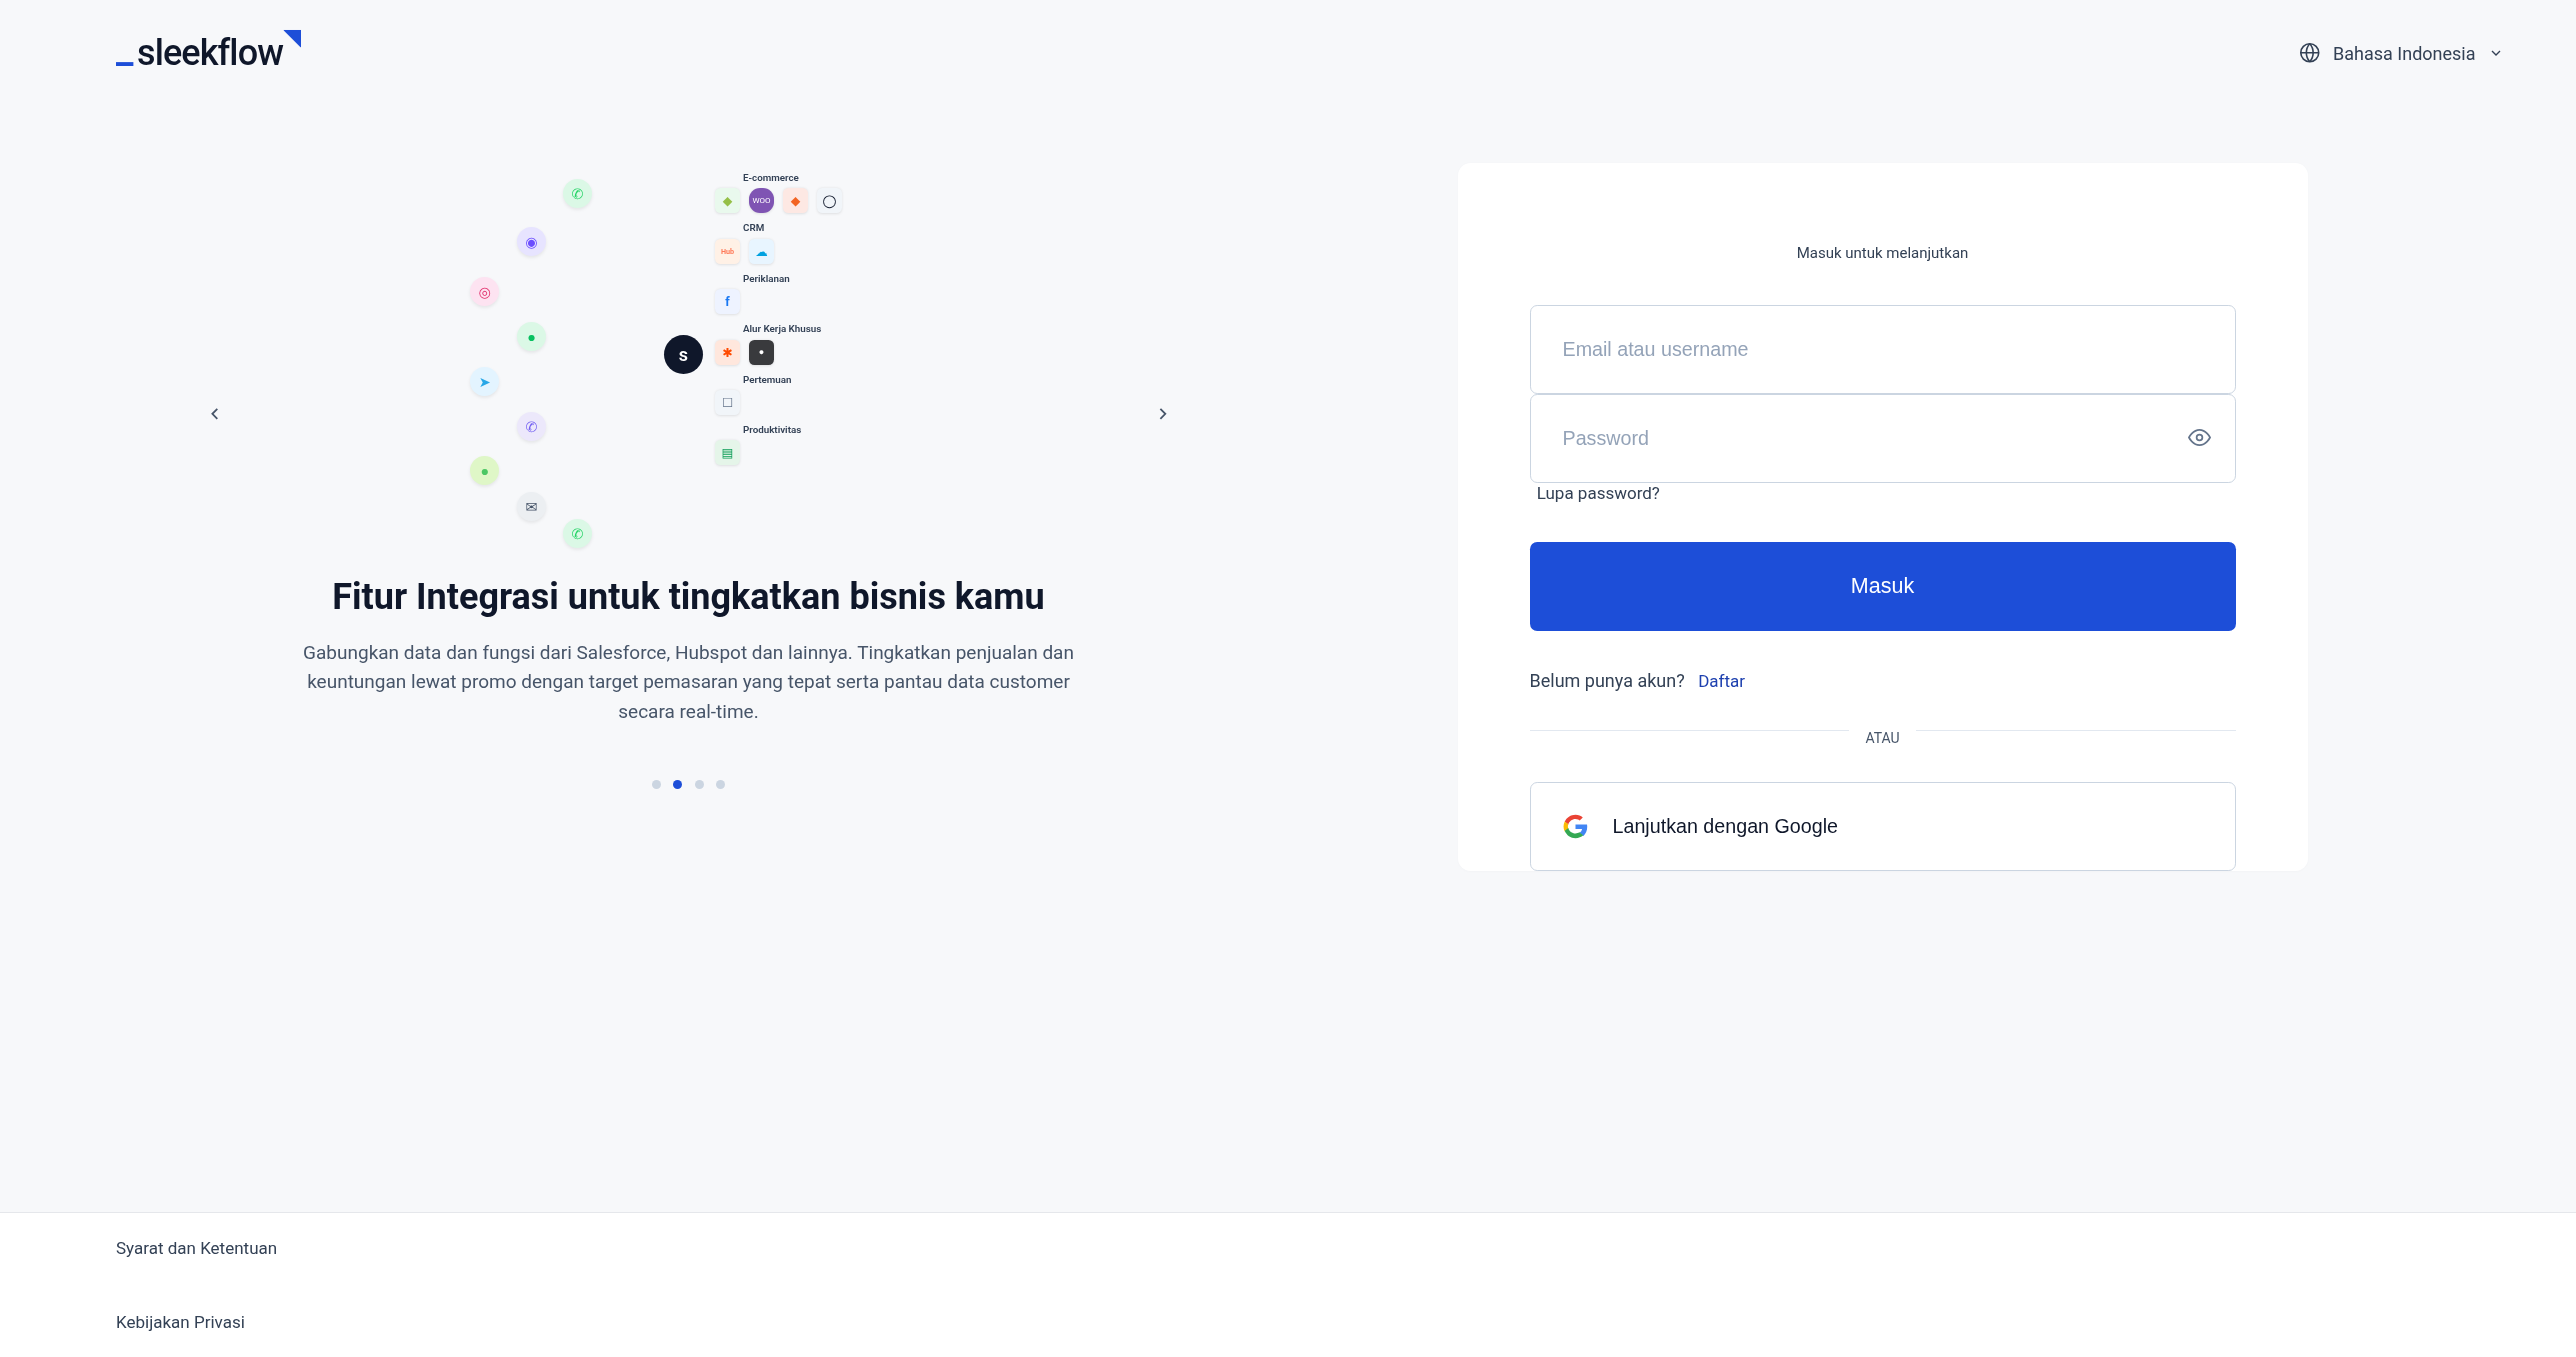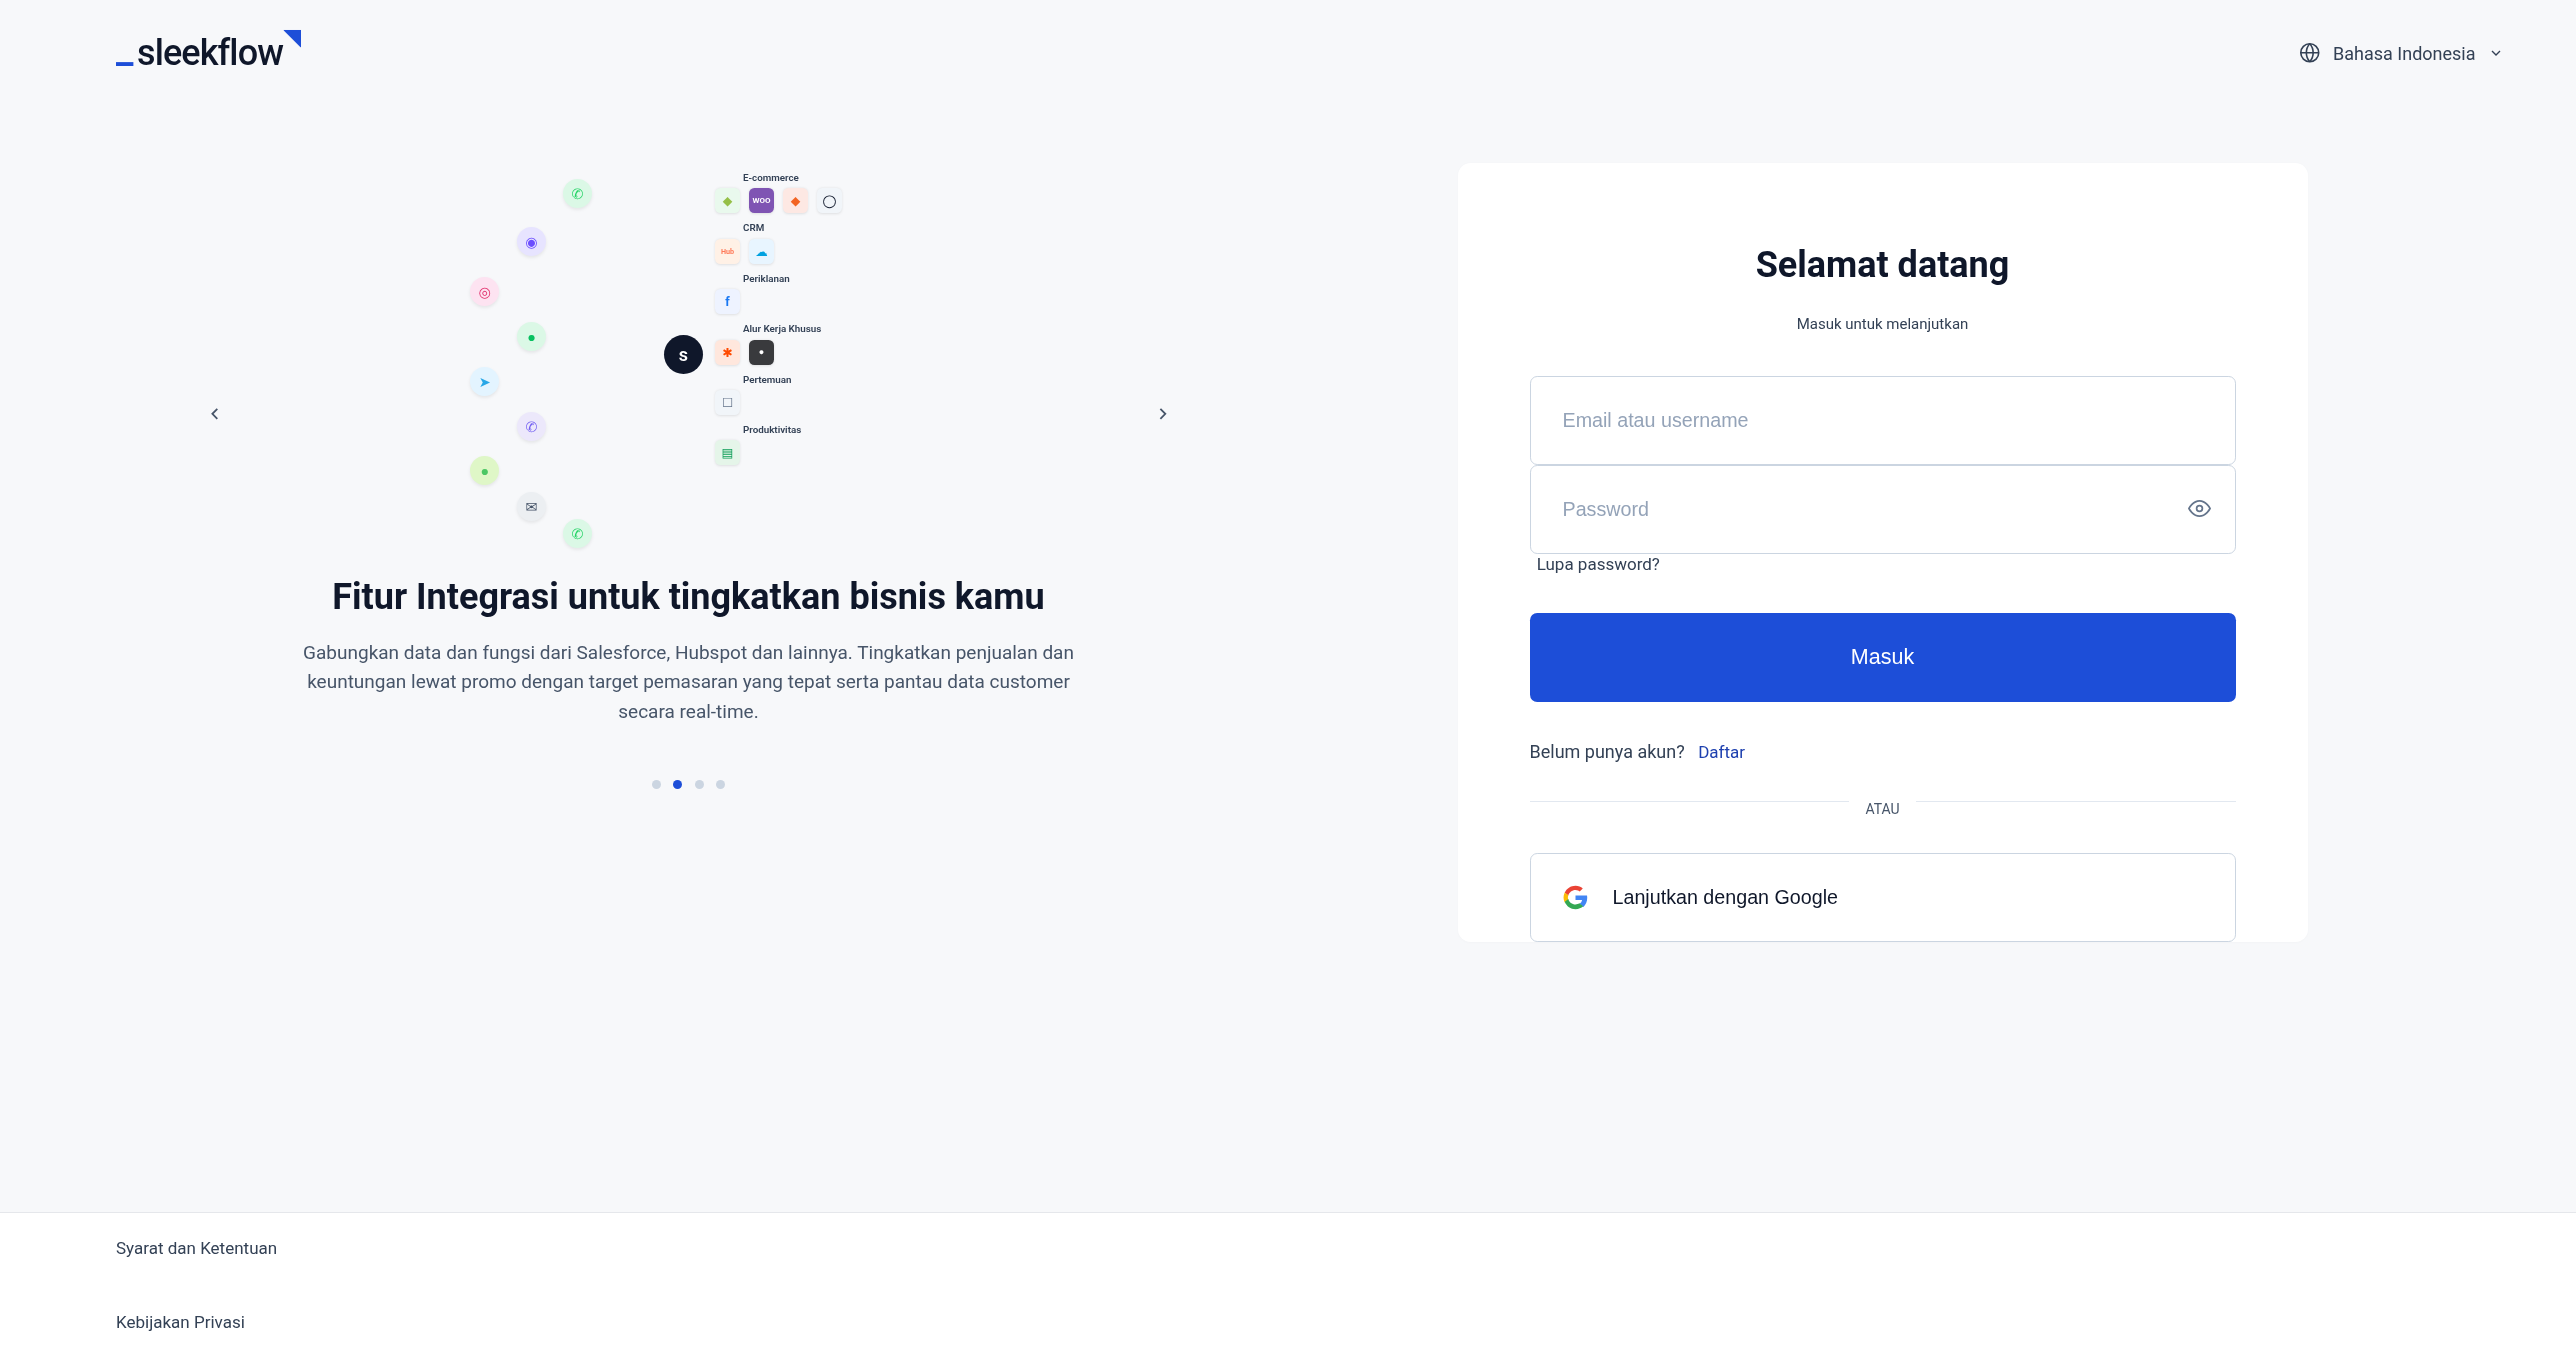--- a/index.html
+++ b/index.html
@@ -99,21 +99,21 @@
   }
   .lc-section { margin-bottom:9px; }
   .lc-section h5 { font-size:9.8px; font-weight:600; color:#334155; margin-bottom:5.4px;padding-left:28px; }
   .lc-row { display:flex; gap:9px; align-items:center; margin-bottom:7.2px;}
   .chip {
     width:25px; height:25px; border-radius:5.4px;
     display:flex; align-items:center; justify-content:center; font-size:12.5px;
     background:#fff; box-shadow:0 0.9px 2.7px rgba(0,0,0,.1);
   }
   .chip.shopify { background:#e9f9ed; color:#95bf47;}
-  .chip.woo     { background:#7f54b3; color:#fff; font-size:8px; font-weight:700;}
+  .chip.woo     { background:#7f54b3; color:#fff; font-size:8px; font-weight:400;border-radius:11px;}
   .chip.magento { background:#fde8e3; color:#f26322;}
   .chip.guard   { background:#f1f5f9; color:#0f172a;}
   .chip.hubspot { background:#fff1e6; color:#ff7a59; font-size:7.2px; font-weight:700;}
   .chip.sf      { background:#e8f5ff; color:#00a1e0;}
   .chip.fb      { background:#eef3ff; color:#1877f2; font-weight:700;}
   .chip.zap     { background:#ffe7dd; color:#ff4a00;}
   .chip.make    { background:#393a3d; color:#fff; font-size:9px;}
   .chip.cal     { background:#f1f5f9; color:#64748b;}
   .chip.sheets  { background:#e5f5e9; color:#0f9d58;}
 
@@ -300,21 +300,20 @@
 
     <div class="dots">
       <span class="dot"></span>
       <span class="dot active"></span>
       <span class="dot"></span>
       <span class="dot"></span>
     </div>
   </div>
 
   <div class="card">
-    <h1>Selamat datang</h1>
     <p class="sub">Masuk untuk melanjutkan</p>
 
     <div class="field">
       <input type="text" placeholder="Email atau username" style="">
     </div>
     <div class="field">
       <input type="password" placeholder="Password" style="">
       <span class="eye">
         <svg width="23" height="23" viewBox="0 0 24 24" fill="none" stroke="currentColor" stroke-width="1.8">
             <path d="M1 12s4-8 11-8 11 8 11 8-4 8-11 8S1 12 1 12z"></path>

